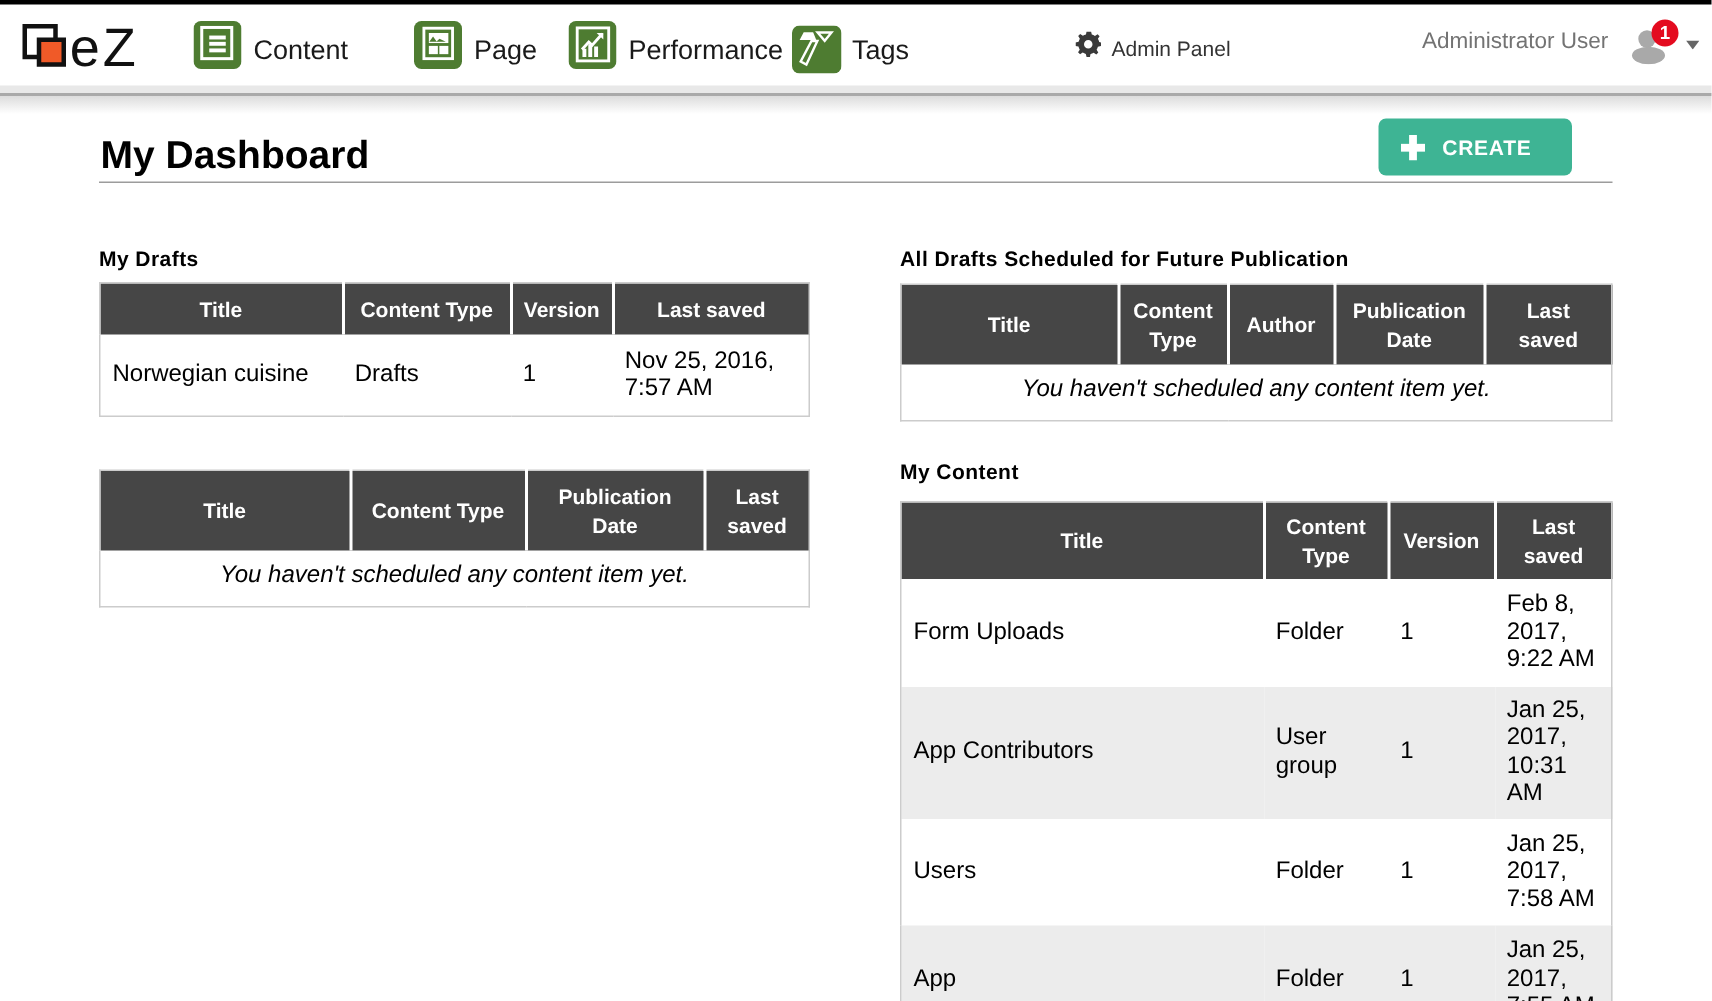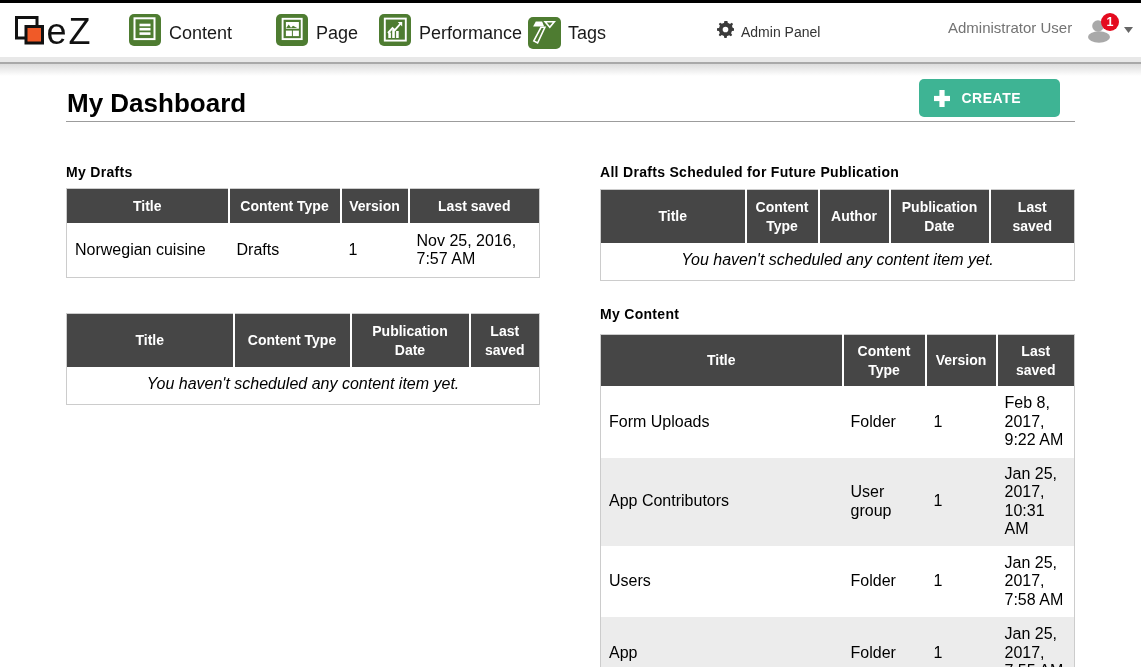--- a/index.html
+++ b/index.html
@@ -11,21 +11,21 @@
 .sepA { position:absolute; left:0; top:57px; width:1141px; height:5px; background:#e8e8e8; }
 .sepB { position:absolute; left:0; top:62px; width:1141px; height:2px; background:#a9a9a9; }
 .sepC { position:absolute; left:0; top:64px; width:1141px; height:12px;
   background:linear-gradient(#dcdcdc,#ffffff); }
 .navitem { position:absolute; top:11px; color:#1a1a1a; font-size:18px; }
 .navitem svg { display:block; }
 .navitem span { position:absolute; left:40px; top:8.5px; white-space:nowrap; }
 
 .h1 { position:absolute; left:67px; top:88px; font-size:26px; font-weight:bold; color:#000; }
 .hr1 { position:absolute; left:66px; top:121px; width:1009px; height:1px; background:#9c9c9c; }
-.createbtn { position:absolute; left:919px; top:79px; width:141px; height:38px;
+.createbtn { position:absolute; left:919px; top:79px; width:129px; height:38px;
   background:#3eb494; border-radius:5px; display:flex; align-items:center; }
 .createbtn .plus { margin-left:14.5px; }
 .createbtn .lbl { color:#fff; font-weight:bold; font-size:14px; letter-spacing:0.5px; margin-left:12px; }
 .widget { position:absolute; }
 .widget h2 { font-size:14px; font-weight:bold; color:#000; line-height:20px; margin:0; letter-spacing:0.3px; }
 table { border-collapse:collapse; table-layout:fixed; }
 table { border:1px solid #ccc; }
 th { background:#464646; color:#fff; font-size:14px; font-weight:bold; text-align:center;
   line-height:19px; padding:7.5px 4px; border-right:2px solid #fff; }
 th:last-child { border-right:none;margin-left:24px; }

